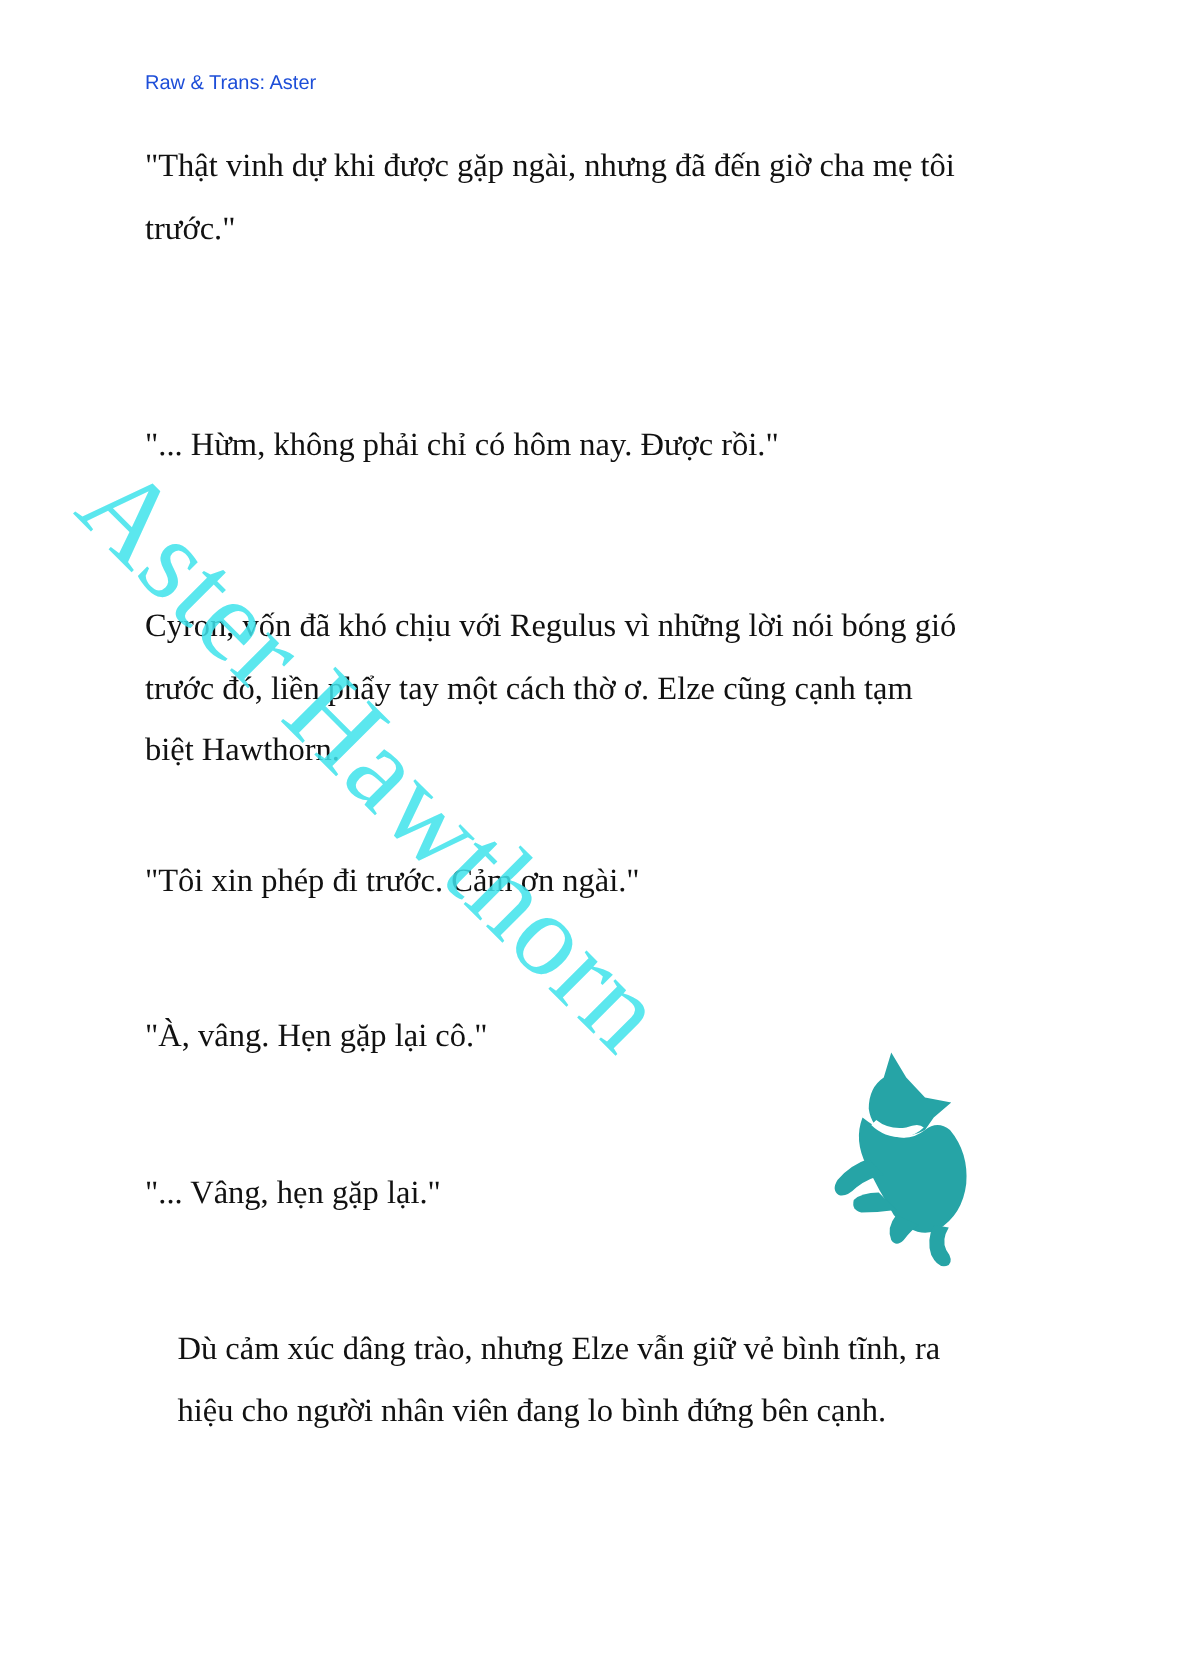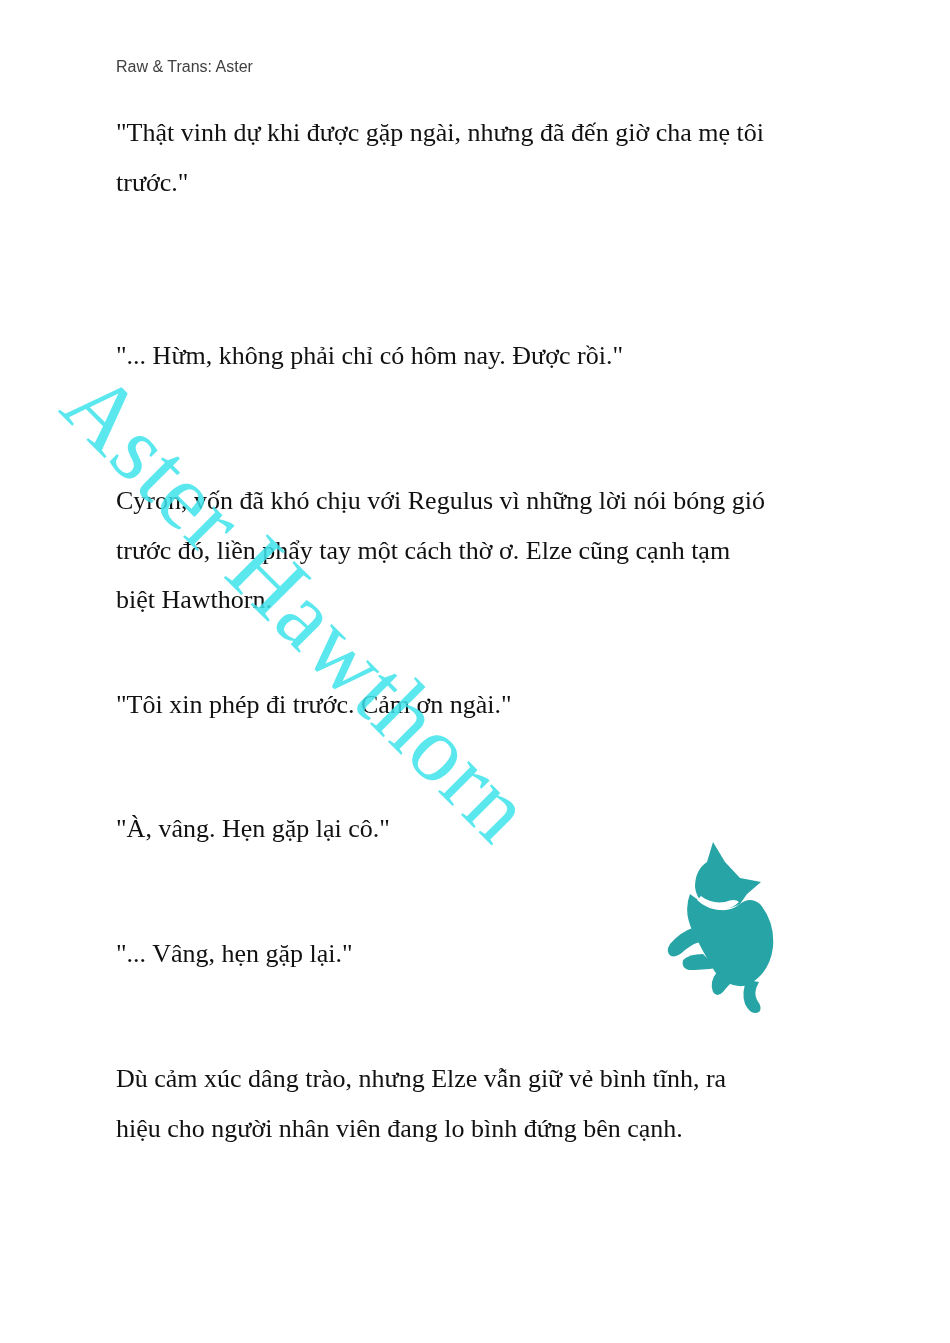--- a/index.html
+++ b/index.html
@@ -19,21 +19,21 @@
       width: 950px;
       height: 1343px;
       background: #ffffff;
     }
     .header {
       position: absolute;
       left: 116px;
       top: 58px;
       font-family: "Liberation Sans", sans-serif;
       font-size: 16px;
-      color: #404040;
+      color: #1d4ed8;
       white-space: nowrap;
     }
     .para {
       position: absolute;
       left: 116px;
       width: 730px;
       font-family: "Liberation Serif", serif;
       font-size: 26px;
       line-height: 49.5px;
       color: #111111;
@@ -97,21 +97,21 @@
   </div>
 
   <div class="para" style="top:804px;">
     <span class="line">"À, vâng. Hẹn gặp lại cô."</span>
   </div>
 
   <div class="para" style="top:929px;">
     <span class="line">"... Vâng, hẹn gặp lại."</span>
   </div>
 
-  <div class="para" style="top:1054px;">
+  <div class="para" style="top:1054px;margin-left:26px;">
     <span class="line">Dù cảm xúc dâng trào, nhưng Elze vẫn giữ vẻ bình tĩnh, ra</span>
     <span class="line">hiệu cho người nhân viên đang lo bình đứng bên cạnh.</span>
   </div>
 
   <div class="watermark" style="left:118px; top:350px;">
     <span class="watermark-text">Aster Hawthorn</span>
   </div>
 
   <svg class="cat" viewBox="0 0 125 185" xmlns="http://www.w3.org/2000/svg">
     <g fill="#26a4a6">

